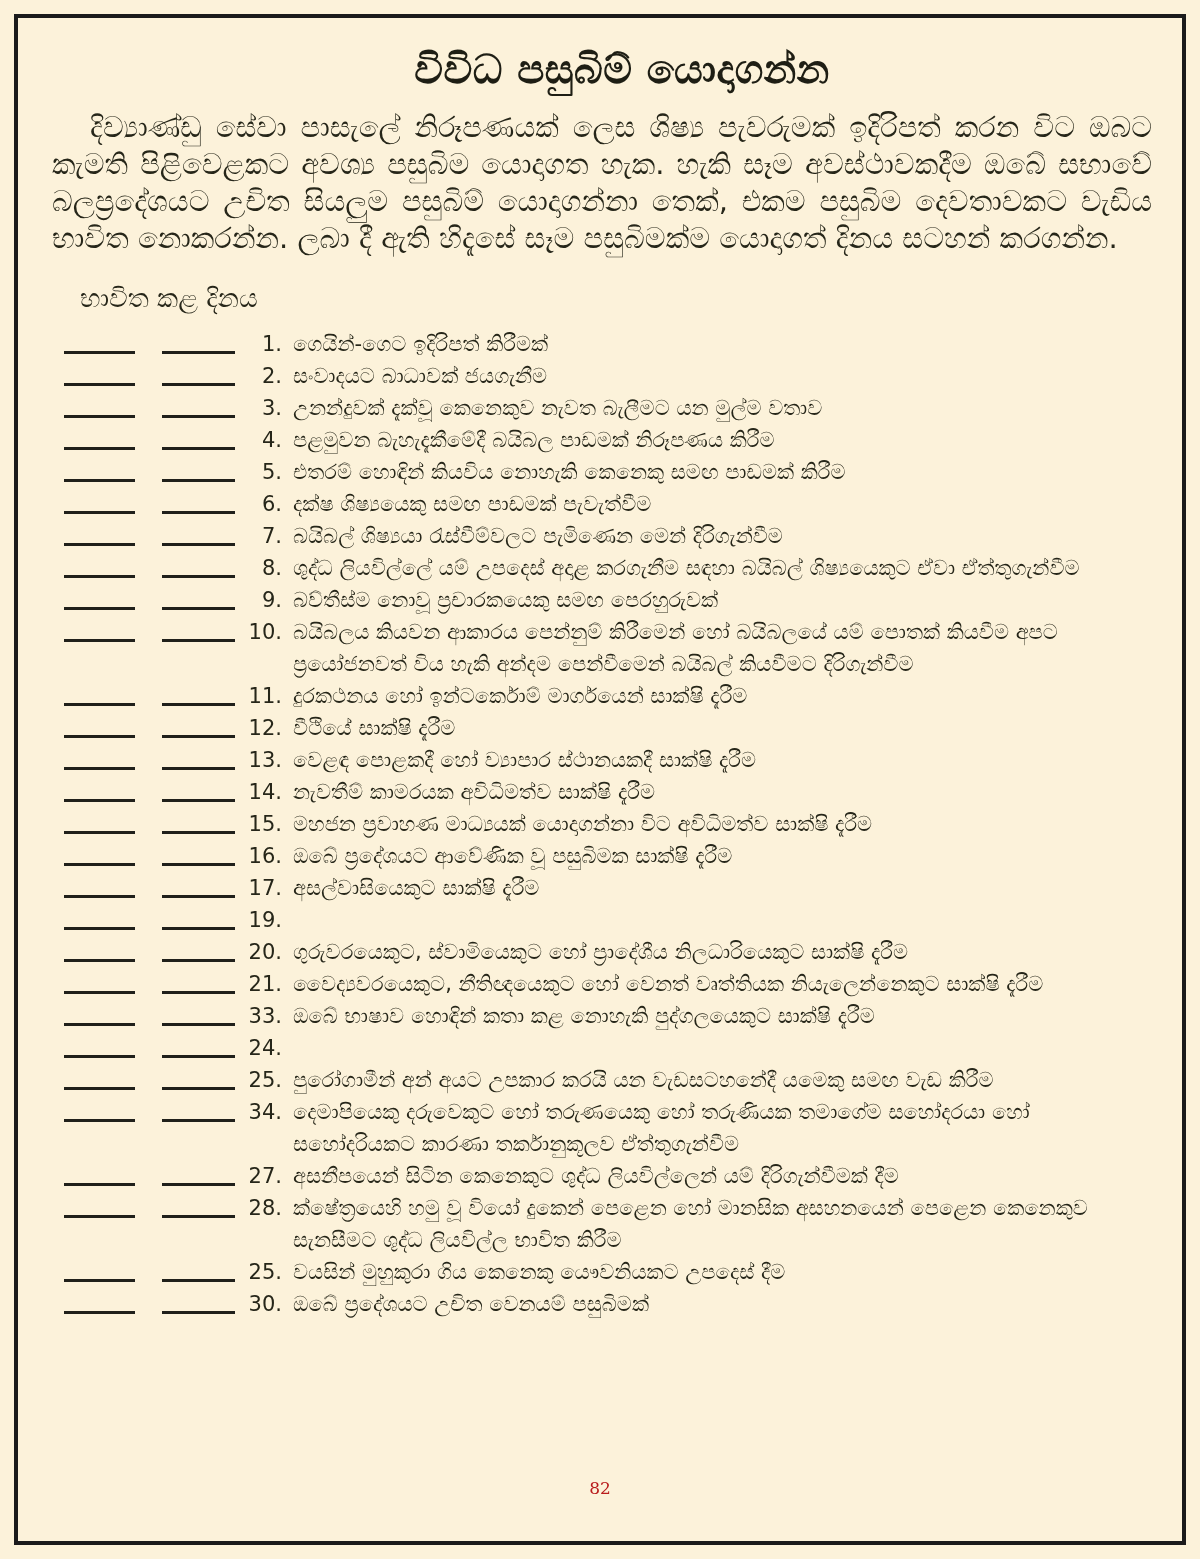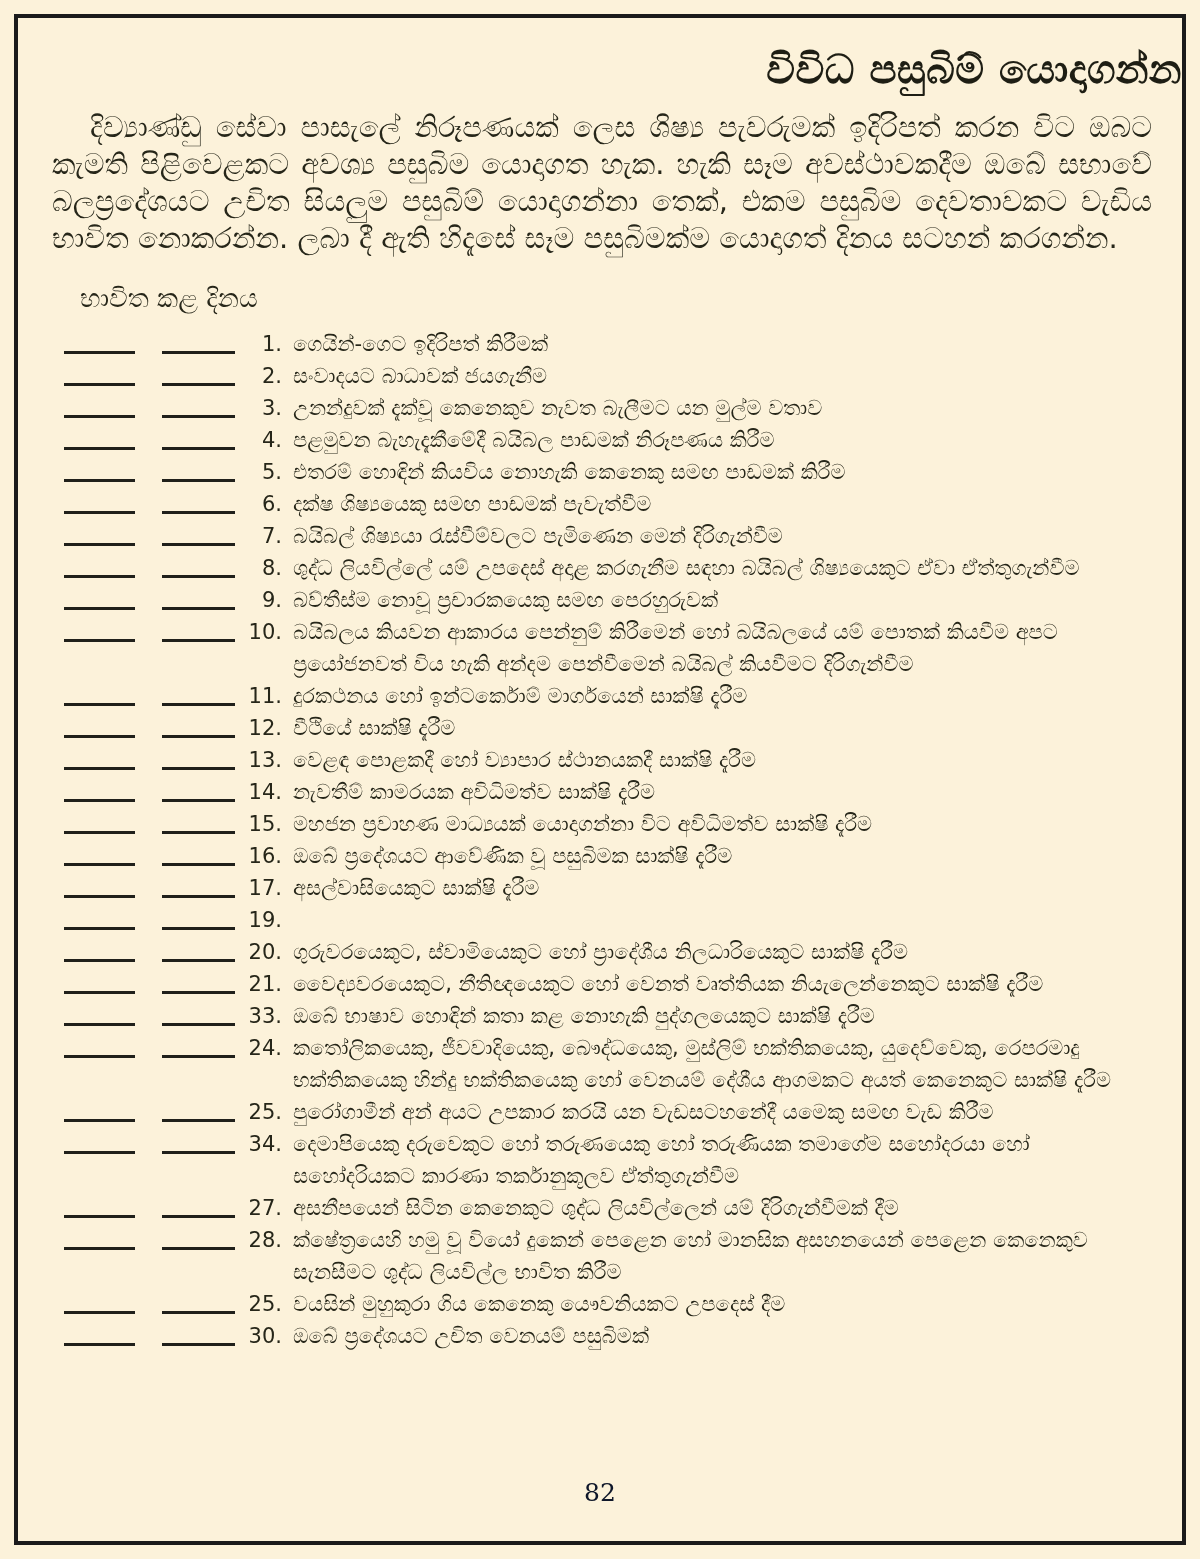--- a/index.html
+++ b/index.html
@@ -21,21 +21,21 @@
     border: 4px solid #1b1b1b;
     pointer-events: none;
   }
   .content {
     position: absolute;
     left: 18px; top: 18px; right: 18px; bottom: 18px;
     overflow: hidden;
   }
   .title {
     margin: 28px 0 0 0;
-    text-align: right;
+    text-align: center;
     font-size: 40px;
     font-weight: bold;
     letter-spacing: 0.5px;
     color: #1e1e14;
     padding-left: 44px;
   }
   .intro {
     margin: 16px 30px 0 34px;
     font-size: 29px;
     line-height: 37px;
@@ -76,22 +76,22 @@
   .txt {
     flex: 1;
   }
   .page-number {
     position: absolute;
     left: 0;
     top: 1460px;
     width: 100%;
     text-align: center;
     font-family: "DejaVu Serif", serif;
-    font-size: 25px;
-    color: #0f172a;
+    font-size: 17px;
+    color: #b91c1c;
   }
 </style>
 </head>
 <body>
 
 <div class="frame"></div>
 
 <div class="content">
   <h1 class="title">විවිධ පසුබිම් යොදාගන්න</h1>
 
@@ -222,21 +222,20 @@
       <div class="row">
         <span class="blank"></span>
         <span class="blank second"></span>
         <span class="num">33.</span>
         <span class="txt">ඔබේ භාෂාව හොඳින් කතා කළ නොහැකි පුද්ගලයෙකුට සාක්ෂි දැරීම</span>
       </div>
       <div class="row">
         <span class="blank"></span>
         <span class="blank second"></span>
         <span class="num">24.</span>
-        <span class="txt">කතෝලිකයෙකු, ජීවවාදියෙකු, බෞද්ධයෙකු, මුස්ලිම් භක්තිකයෙකු, යුදෙව්වෙකු, රෙපරමාදු භක්තිකයෙකු හින්දු භක්තිකයෙකු හෝ වෙනයම් දේශීය ආගමකට අයත් කෙනෙකුට සාක්ෂි දැරීම</span>
       </div>
       <div class="row">
         <span class="blank"></span>
         <span class="blank second"></span>
         <span class="num">25.</span>
         <span class="txt">පුරෝගාමීන් අන් අයට උපකාර කරයි යන වැඩසටහනේදී යමෙකු සමඟ වැඩ කිරීම</span>
       </div>
       <div class="row">
         <span class="blank"></span>
         <span class="blank second"></span>

